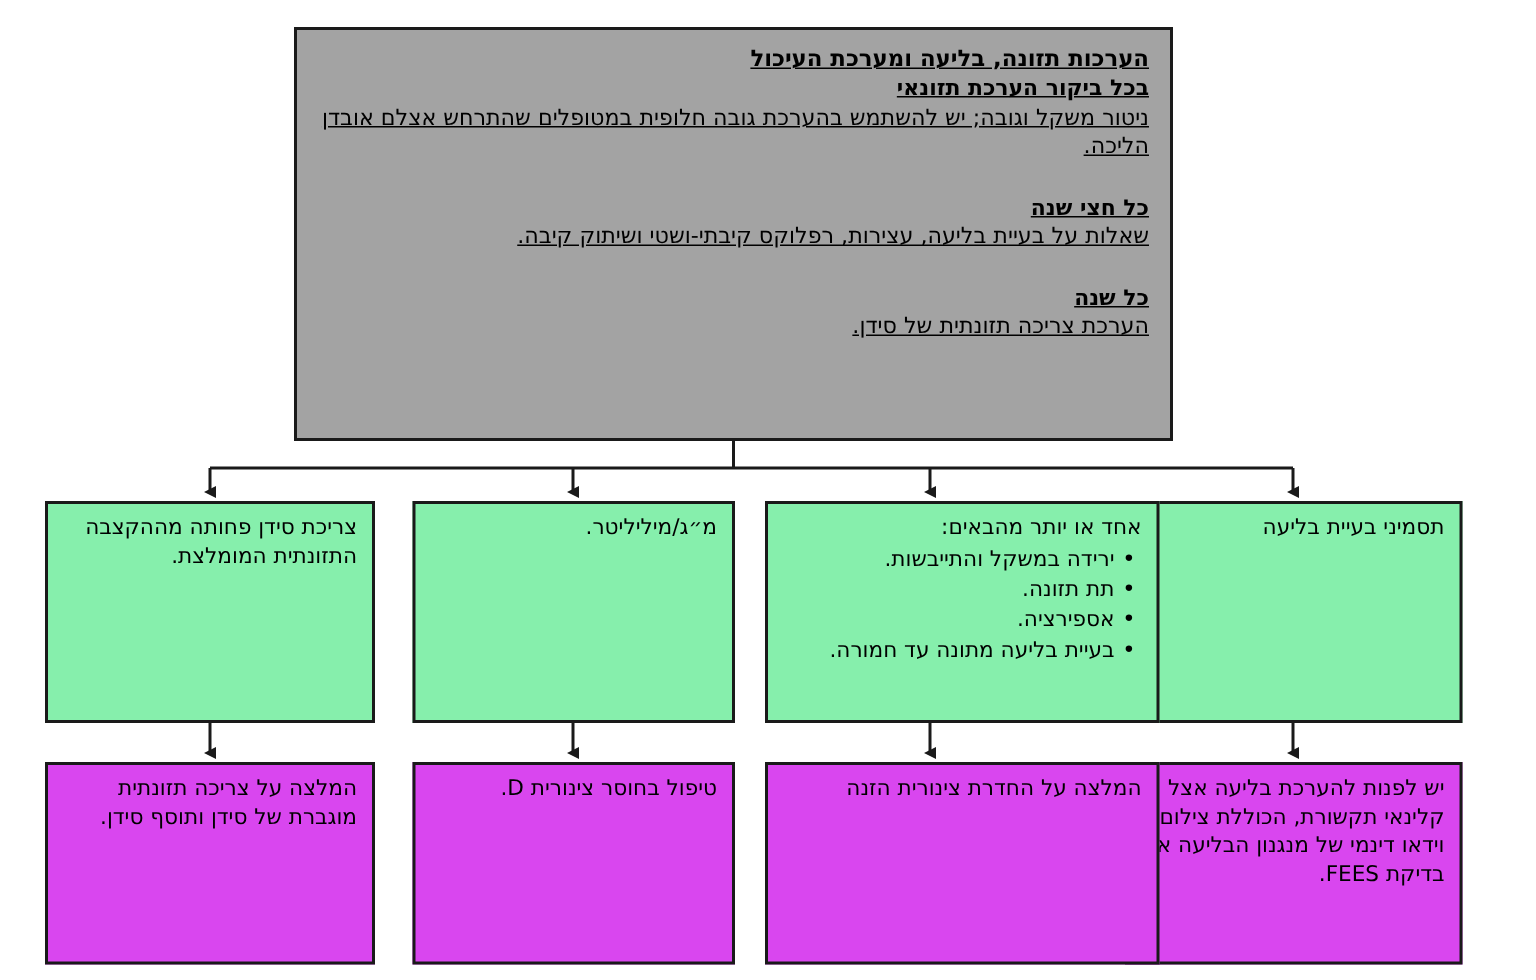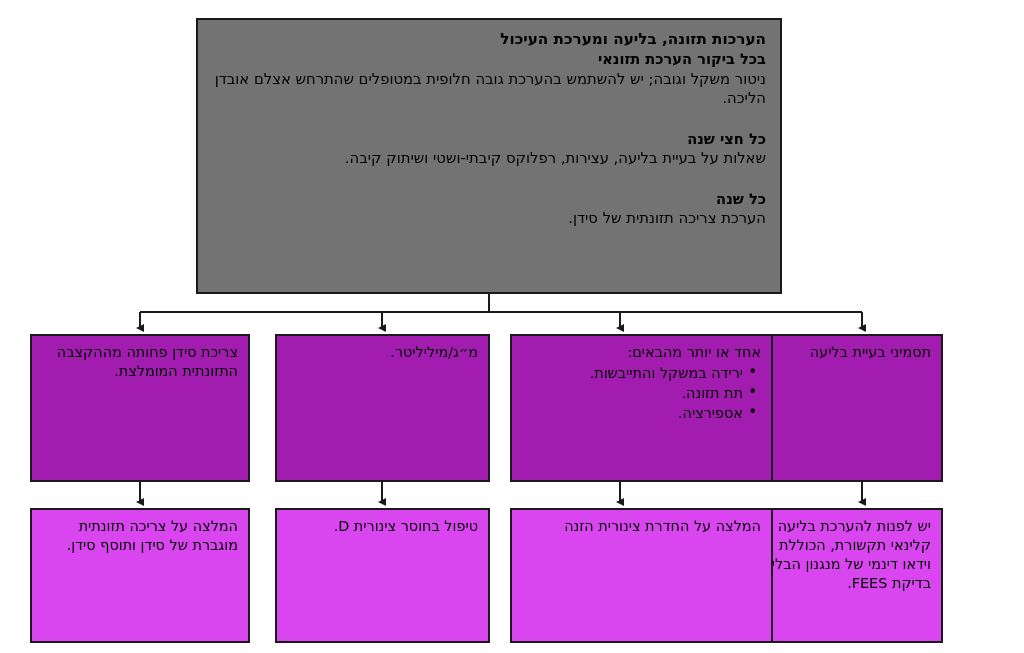--- a/index.html
+++ b/index.html
@@ -38,57 +38,58 @@
   .node .pad {
     padding: 7px 10px 6px 10px;
   }
 
   
   #node-root {
     left: 196px;
     top: 18px;
     width: 586px;
     height: 276px;
-    background: #737373;
+    background: #a3a3a3;
     font-size: 15.2px;
+    text-decoration: underline;
   }
   #node-root .pad { padding: 9px 14px 8px 14px; }
   #node-root .heading {
     font-weight: bold;
     font-size: 15.2px;
     white-space: nowrap;
   }
   #node-root .subheading {
     font-weight: bold;
     font-size: 14.6px;
   }
   #node-root .body {
     font-size: 14.8px;
   }
   #node-root .gap { height: 21px; }
 
   
   .node.level-2 {
     top: 334px;
     height: 148px;
-    background: #a21caf;
+    background: #86efac;
     font-size: 14.4px;
   }
   
   .node.level-3 {
     top: 508px;
     height: 135px;
     background: #d946ef;
     font-size: 14.4px;
   }
 
   .col-1 { left: 30px;  width: 220px; }
   .col-2 { left: 275px; width: 215px; }
   .col-3 { left: 510px; width: 263px; }
-  .col-4 { left: 718px; width: 225px; }
+  .col-4 { left: 750px; width: 225px; }
 
   
   ul.bullets {
     margin: 2px 0 0 0;
     padding: 0 18px 0 0;
     list-style: none;
   }
   ul.bullets li {
     position: relative;
     margin: 0 0 1px 12px;
@@ -159,20 +160,21 @@
     </div>
   </div>
 
   <div class="node level-2 col-3">
     <div class="pad">
       <div>אחד או יותר מהבאים:</div>
       <ul class="bullets">
         <li>ירידה במשקל והתייבשות.</li>
         <li>תת תזונה.</li>
         <li>אספירציה.</li>
+        <li>בעיית בליעה מתונה עד חמורה.</li>
       </ul>
     </div>
   </div>
 
   <div class="node level-2 col-2">
     <div class="pad">
       <div>מ״ג/מיליליטר.</div>
     </div>
   </div>
 

